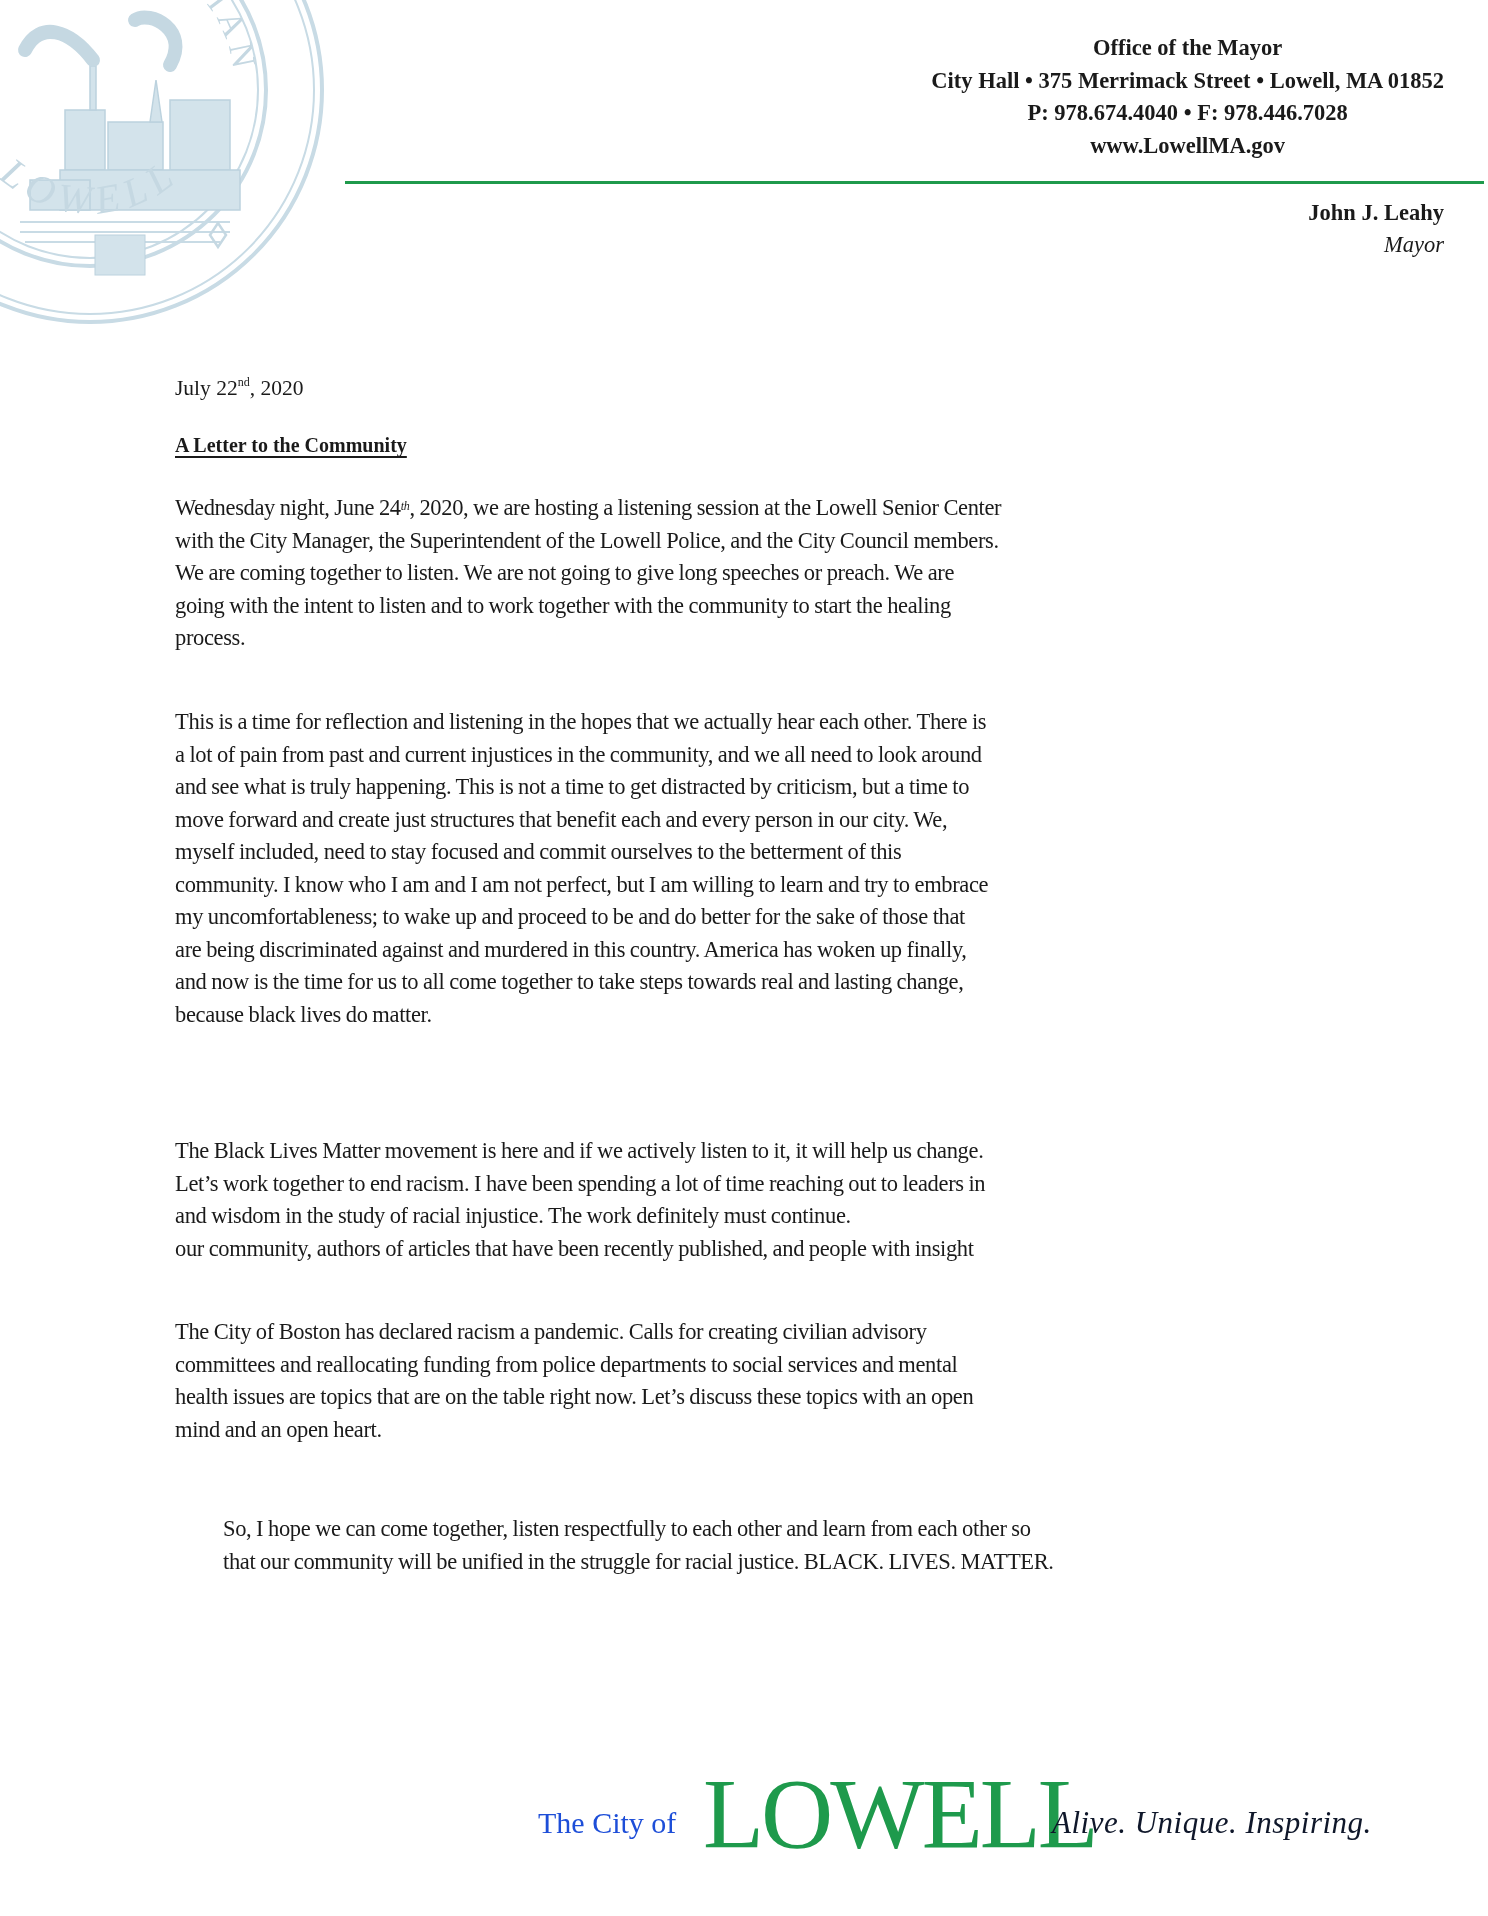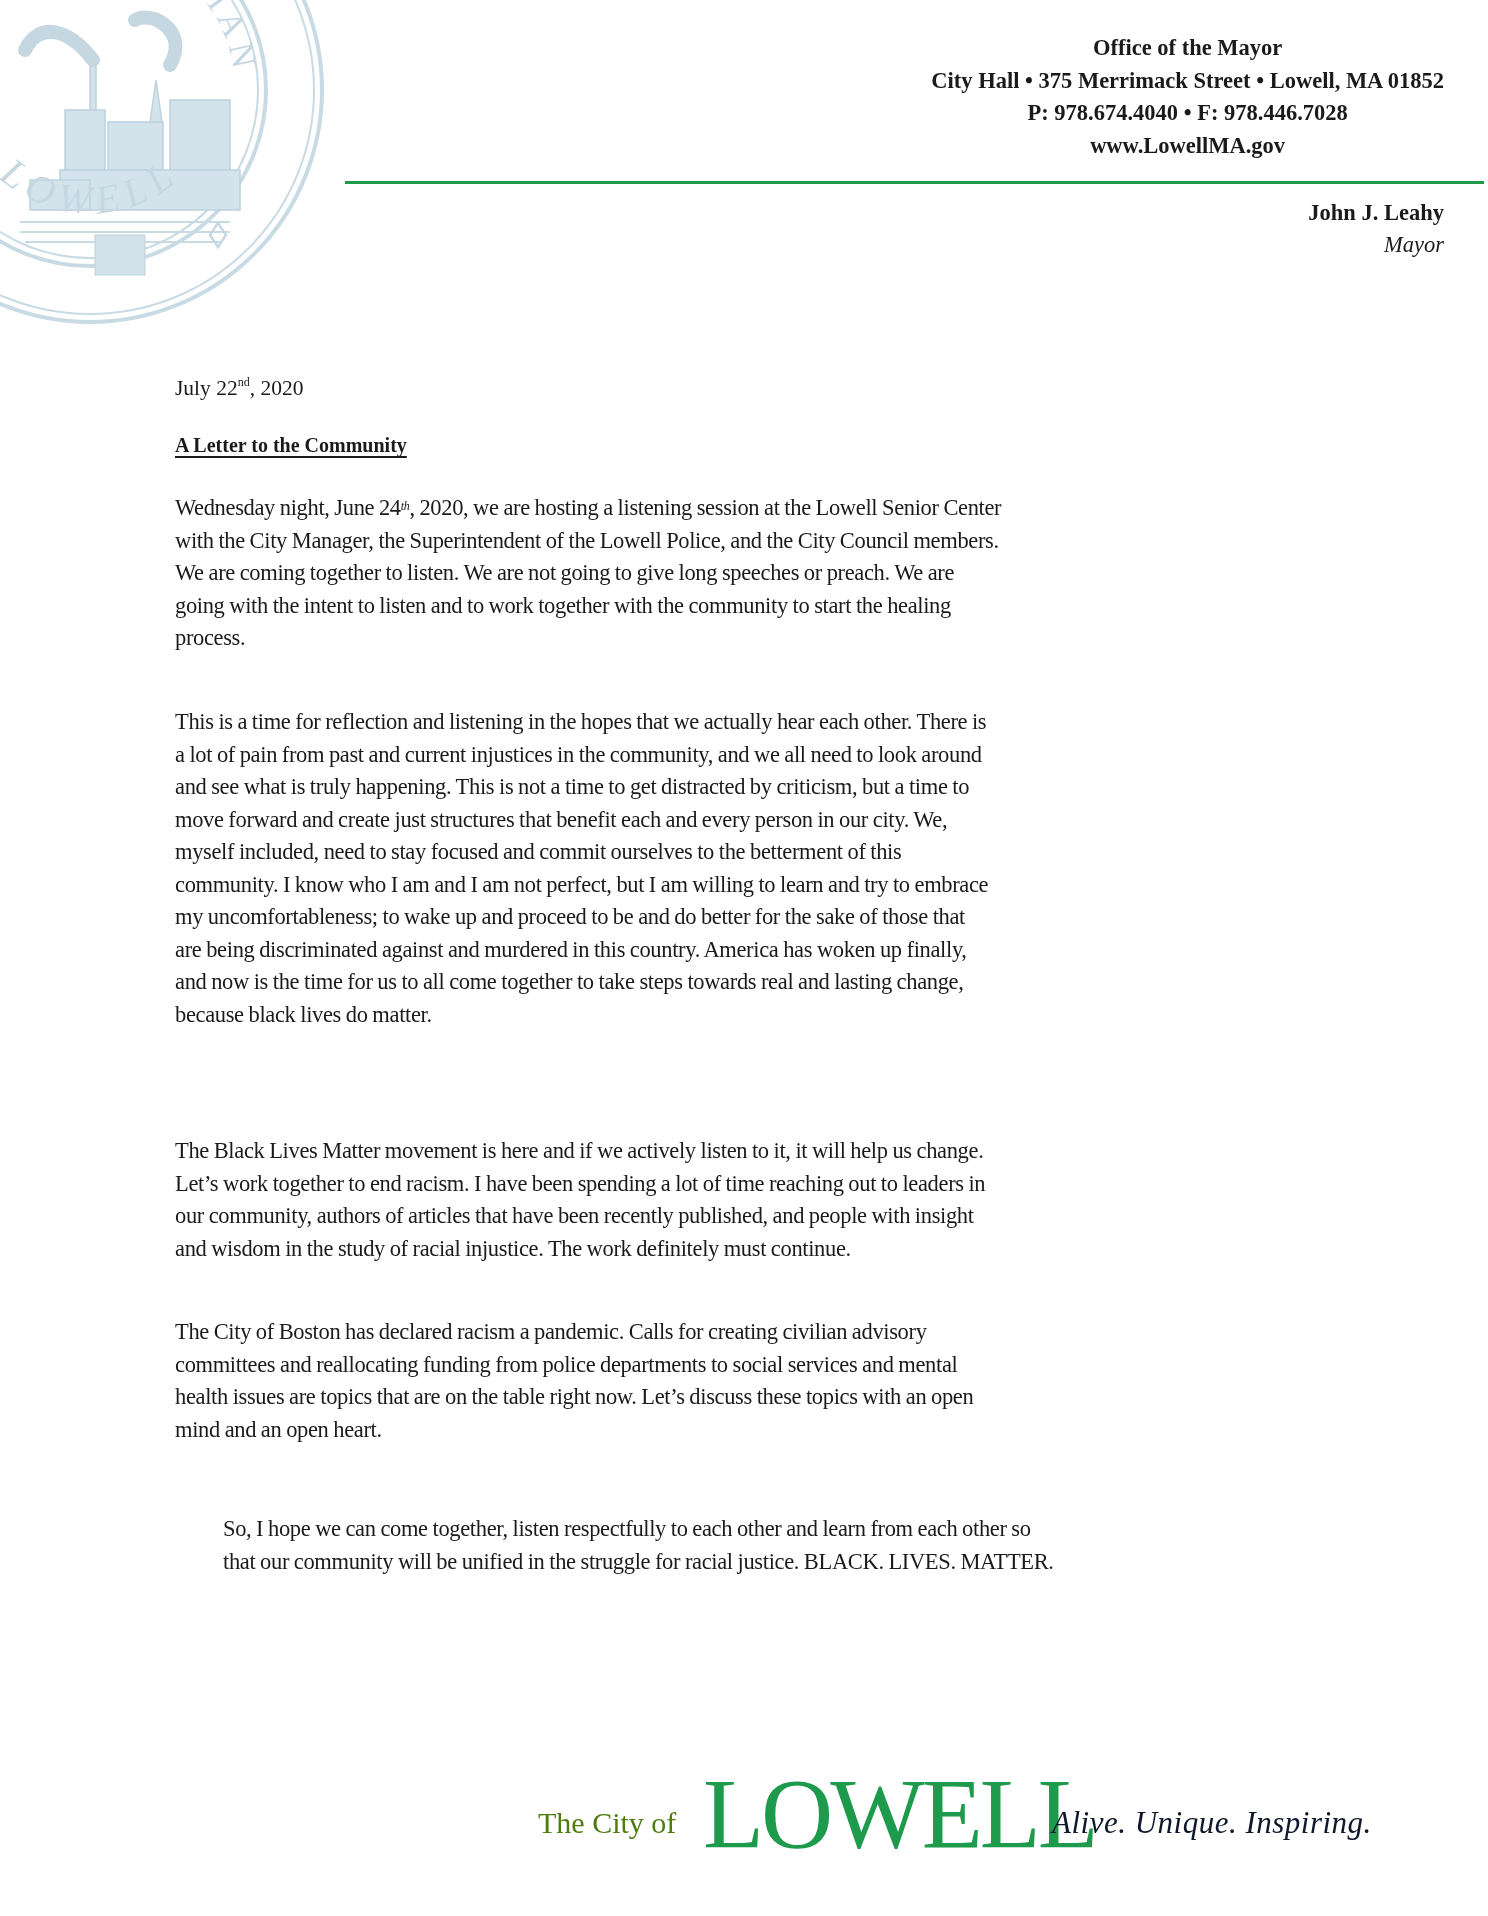--- a/index.html
+++ b/index.html
@@ -36,21 +36,21 @@
   .body sup { font-size:12px; vertical-align:top; position:relative; top:-2px;font-style:italic; }
 
   .p1 { top:492px; }
   .p2 { top:706px; }
   .p3 { top:1135px; }
   .p4 { top:1316px; }
   .p5 { top:1513px;margin-left:48px; }
 
   
   .footer { position:absolute; left:538px; top:1768px; width:920px; height:110px; white-space:nowrap; }
-  .footer .city-of { position:absolute; left:0; top:38px; font-size:30px; color:#4d7c0f; }
+  .footer .city-of { position:absolute; left:0; top:38px; font-size:30px; color:#1d4ed8; }
   .footer .lowell { position:absolute; left:165px; top:-4px; font-size:100px; color:#1e9a4c;
                     letter-spacing:-3px; line-height:1; }
   .footer .tagline { position:absolute; left:514px; top:37px; font-size:31px; font-style:italic;
                      color:#0f172a; letter-spacing:0.5px; }
 </style>
 </head>
 <body>
 
 <div class="seal">
   <svg viewBox="0 0 480 480">
@@ -132,22 +132,22 @@
   <span class="ln">community. I know who I am and I am not perfect, but I am willing to learn and try to embrace</span>
   <span class="ln">my uncomfortableness; to wake up and proceed to be and do better for the sake of those that</span>
   <span class="ln">are being discriminated against and murdered in this country. America has woken up finally,</span>
   <span class="ln">and now is the time for us to all come together to take steps towards real and lasting change,</span>
   <span class="ln">because black lives do matter.</span>
 </div>
 
 <div class="body p3">
   <span class="ln">The Black Lives Matter movement is here and if we actively listen to it, it will help us change.</span>
   <span class="ln">Let’s work together to end racism. I have been spending a lot of time reaching out to leaders in</span>
+  <span class="ln">and wisdom in the study of racial injustice. The work definitely must continue.</span>
   <span class="ln">our community, authors of articles that have been recently published, and people with insight</span>
-  <span class="ln">and wisdom in the study of racial injustice. The work definitely must continue.</span>
 </div>
 
 <div class="body p4">
   <span class="ln">The City of Boston has declared racism a pandemic. Calls for creating civilian advisory</span>
   <span class="ln">committees and reallocating funding from police departments to social services and mental</span>
   <span class="ln">health issues are topics that are on the table right now. Let’s discuss these topics with an open</span>
   <span class="ln">mind and an open heart.</span>
 </div>
 
 <div class="body p5">

